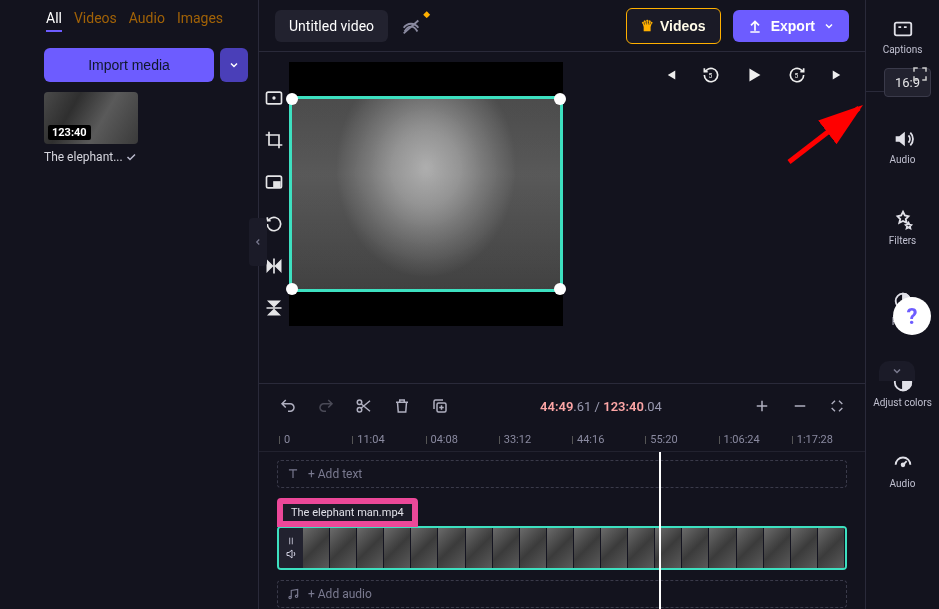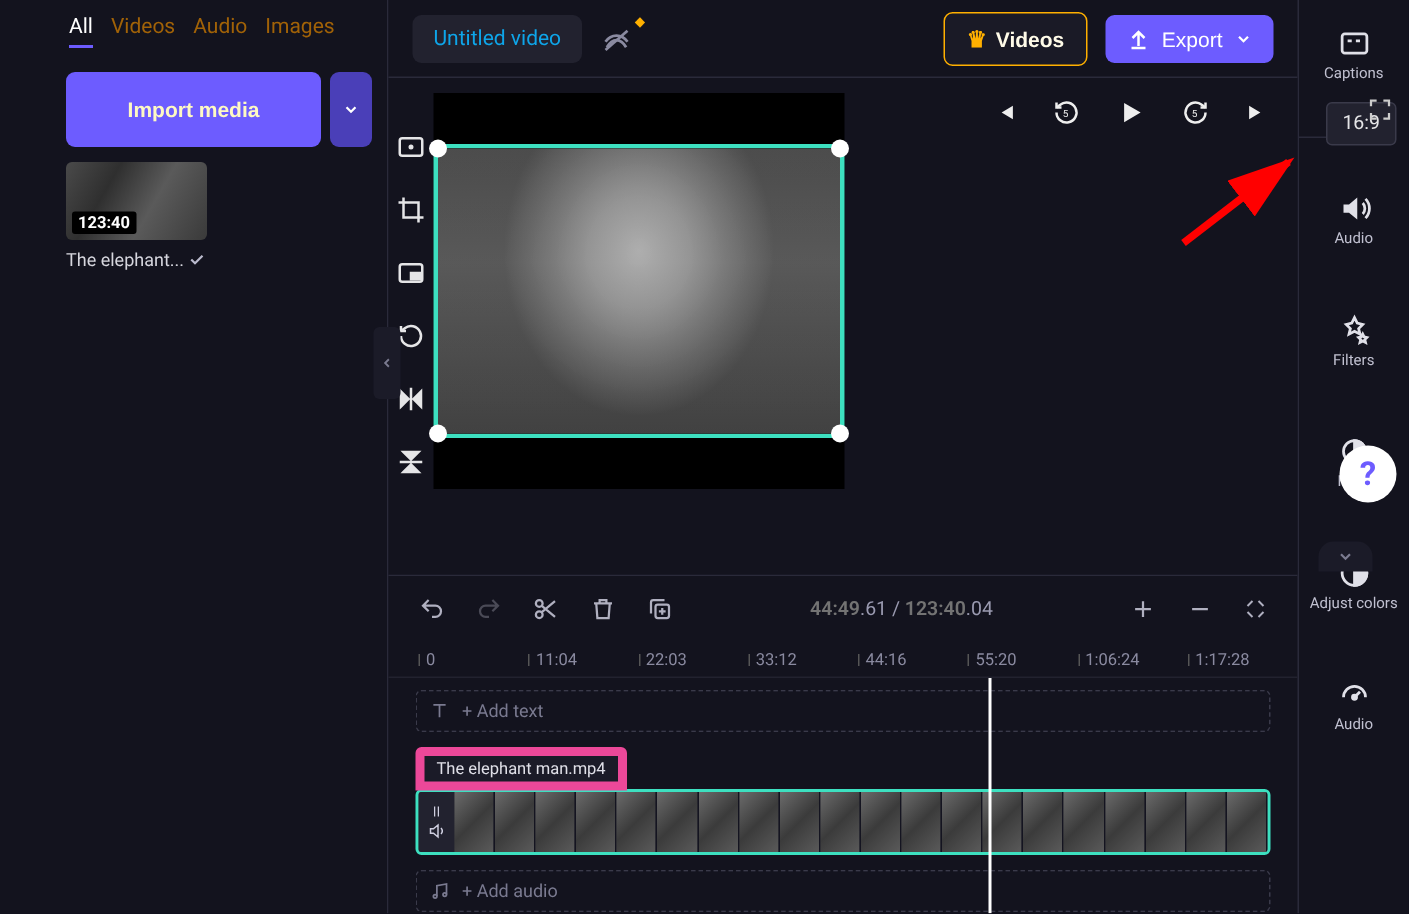--- a/index.html
+++ b/index.html
@@ -28,26 +28,26 @@
   gap: 12px;
   padding: 10px 12px 6px 12px;
   font-size: 14px;
 }
 .media-tab { color: #a16207; cursor: pointer; }
 .media-tab.active { color: #fff; border-bottom: 2px solid #6d5cff; padding-bottom: 4px;}
 .import-row { display: flex; gap: 6px; padding: 10px;}
 .import-btn {
   flex: 1;
   background: #6d5cff;
-  color: #fef9c3;
+  color: #0f172a;
   border: none;
   border-radius: 6px;
-  height: 50px;
+  height: 34px;
   font-size: 14px;
-  font-weight: 700;
+  font-weight: 400;
   cursor: pointer;
 }
 .import-drop {
   width: 28px;
   background: #4a3fb8;
   border-radius: 6px;
   display: flex;
   align-items: center;
   justify-content: center;
   cursor: pointer;
@@ -82,21 +82,21 @@
   padding: 0 16px;
   gap: 12px;
   background: #13131e;
   border-bottom: 1px solid #2a2a3a;
 }
 .title-chip {
   background: #22222f;
   padding: 8px 14px;
   border-radius: 6px;
   font-size: 14px;
-  color: #0ea5e9;
+  color: #ffffff;
 }
 .topbar .spacer { flex: 1; }
 .ghost-icon { color: #6a6a7e; display:inline-flex; cursor:pointer;}
 .crown { color: #ffb000; font-size: 9px;}
 .upgrade-btn {
   background: #1a1a26;
   border: 1px solid #ffb000;
   color: #fffbe8;
   padding: 8px 14px;
   border-radius: 6px;
@@ -111,21 +111,21 @@
   background: #6d5cff;
   color: #fff;
   border: none;
   padding: 8px 14px;
   border-radius: 6px;
   font-size: 14px;
   display: flex;
   align-items: center;
   gap: 8px;
   cursor: pointer;
-  font-weight:400;
+  font-weight:700;
 }
 
 
 .stage-wrap {
   flex: 1;
   display: flex;
   background: #13131e;
   position: relative;
   min-height: 0;
 }
@@ -225,21 +225,21 @@
 }
 .tl-toolbar {
   height: 44px;
   display: flex;
   align-items: center;
   padding: 0 16px;
   gap: 12px;
 }
 .tl-spacer{flex:1}
 .tl-time { font-size: 13px; }
-.tl-time .cur{color:#737373;font-weight:600}
+.tl-time .cur{color:#fca5a5;font-weight:600}
 .tl-time .sub{color:#9a9ab0}
 .tl-ico { color:#b0b0c0; cursor:pointer; display:inline-flex; padding:4px;border-radius:4px;}
 .tl-ruler {
   height: 24px;
   display: flex;
   position: relative;
   font-size: 11px;
   color: #8a8aa0;
   padding-left: 20px;
   border-bottom:1px solid #22222f;
@@ -523,21 +523,21 @@
     </div>
 
     <div class="tl-ruler">
       <div class="ruler-tick">
           <span>0</span>
         </div>
       <div class="ruler-tick">
           <span>11:04</span>
         </div>
       <div class="ruler-tick">
-          <span>22:03</span>
+          <span>04:08</span>
         </div>
       <div class="ruler-tick">
           <span>33:12</span>
         </div>
       <div class="ruler-tick">
           <span>44:16</span>
         </div>
       <div class="ruler-tick">
           <span>55:20</span>
         </div>

